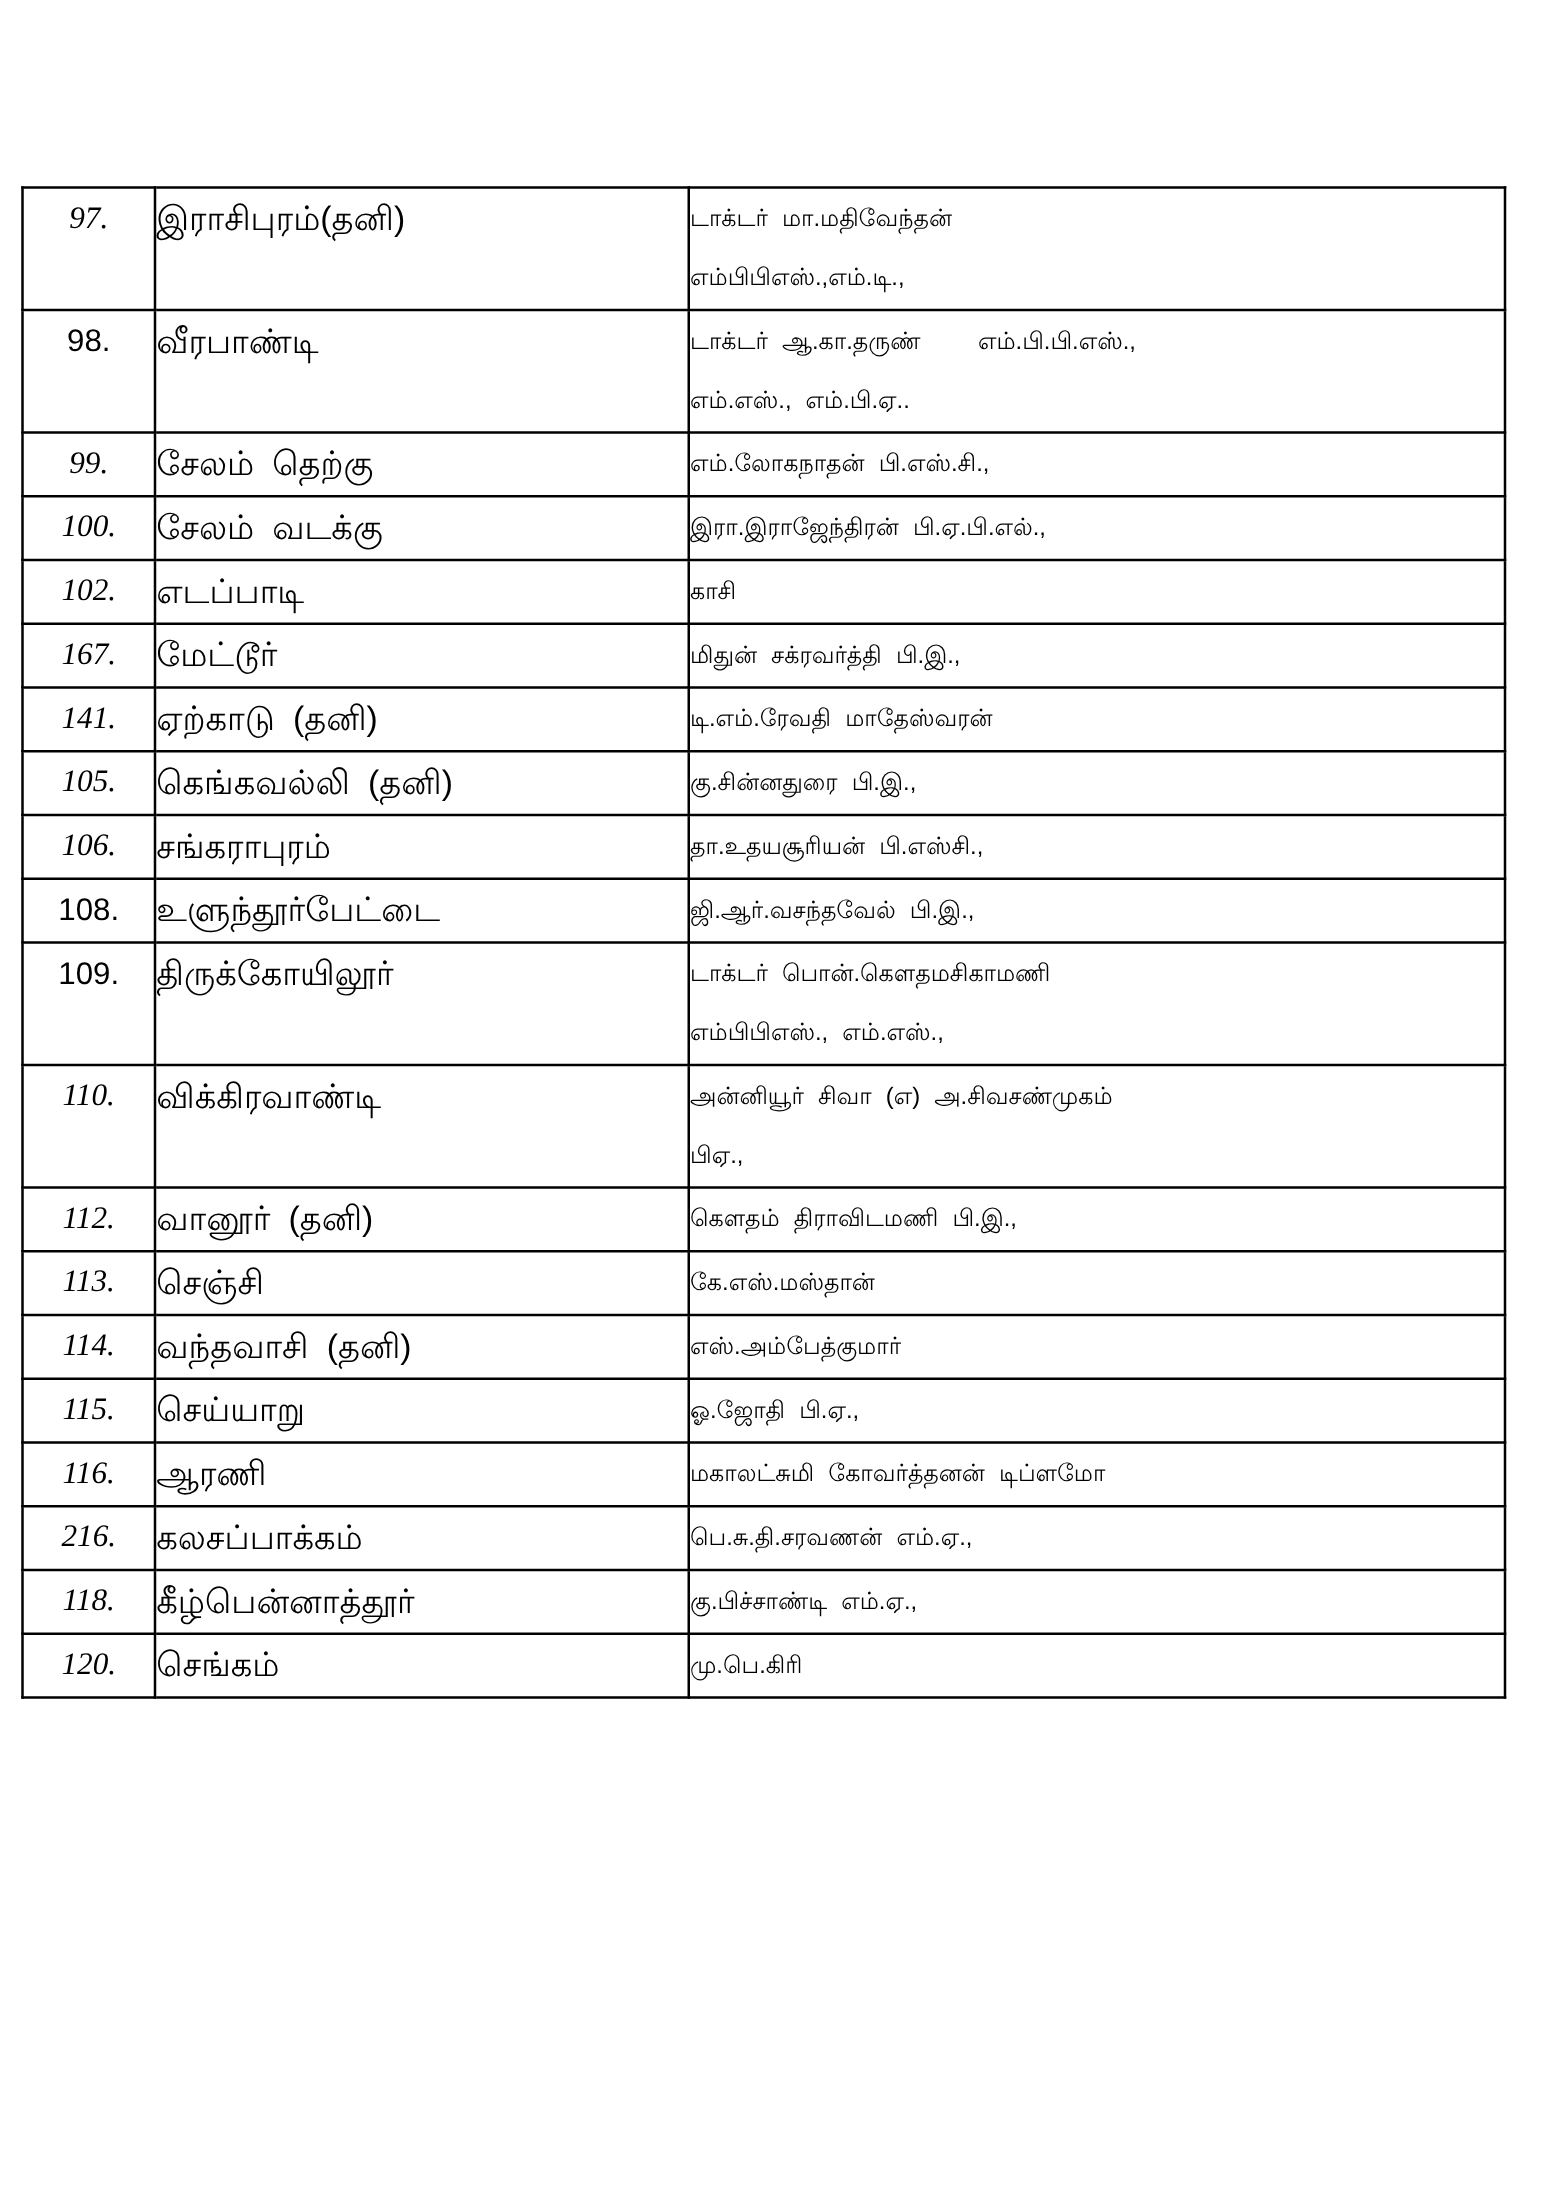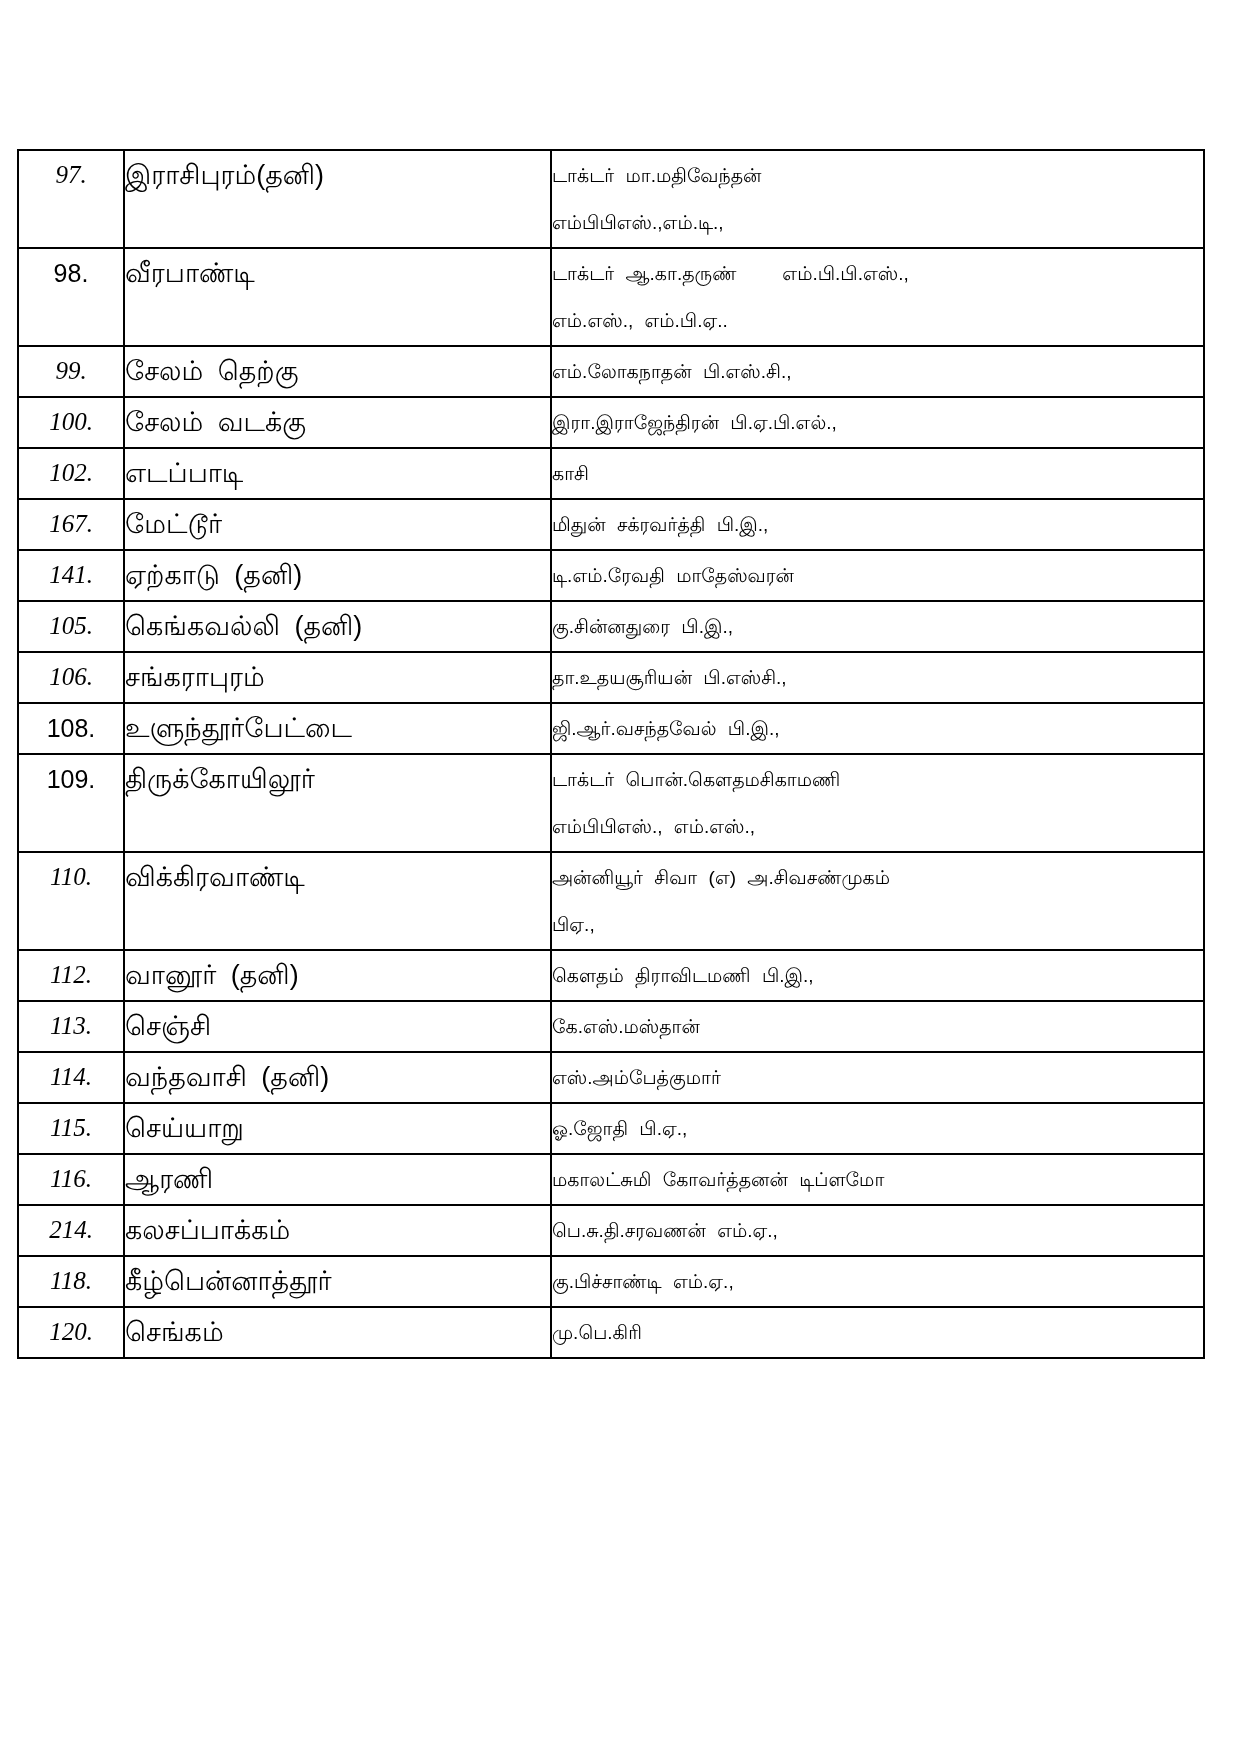--- a/index.html
+++ b/index.html
@@ -205,21 +205,21 @@
           </td>
         </tr>
         <tr class="single">
           <td class="num italic">116.</td>
           <td class="cons">ஆரணி</td>
           <td class="cand">
             <div class="line"><span>மகாலட்சுமி கோவர்த்தனன் டிப்ளமோ</span></div>
           </td>
         </tr>
         <tr class="single">
-          <td class="num italic">214.</td>
+          <td class="num italic">216.</td>
           <td class="cons">கலசப்பாக்கம்</td>
           <td class="cand">
             <div class="line"><span>பெ.சு.தி.சரவணன் எம்.ஏ.,</span></div>
           </td>
         </tr>
         <tr class="single">
           <td class="num italic">118.</td>
           <td class="cons">கீழ்பென்னாத்தூர்</td>
           <td class="cand">
             <div class="line"><span>கு.பிச்சாண்டி எம்.ஏ.,</span></div>

